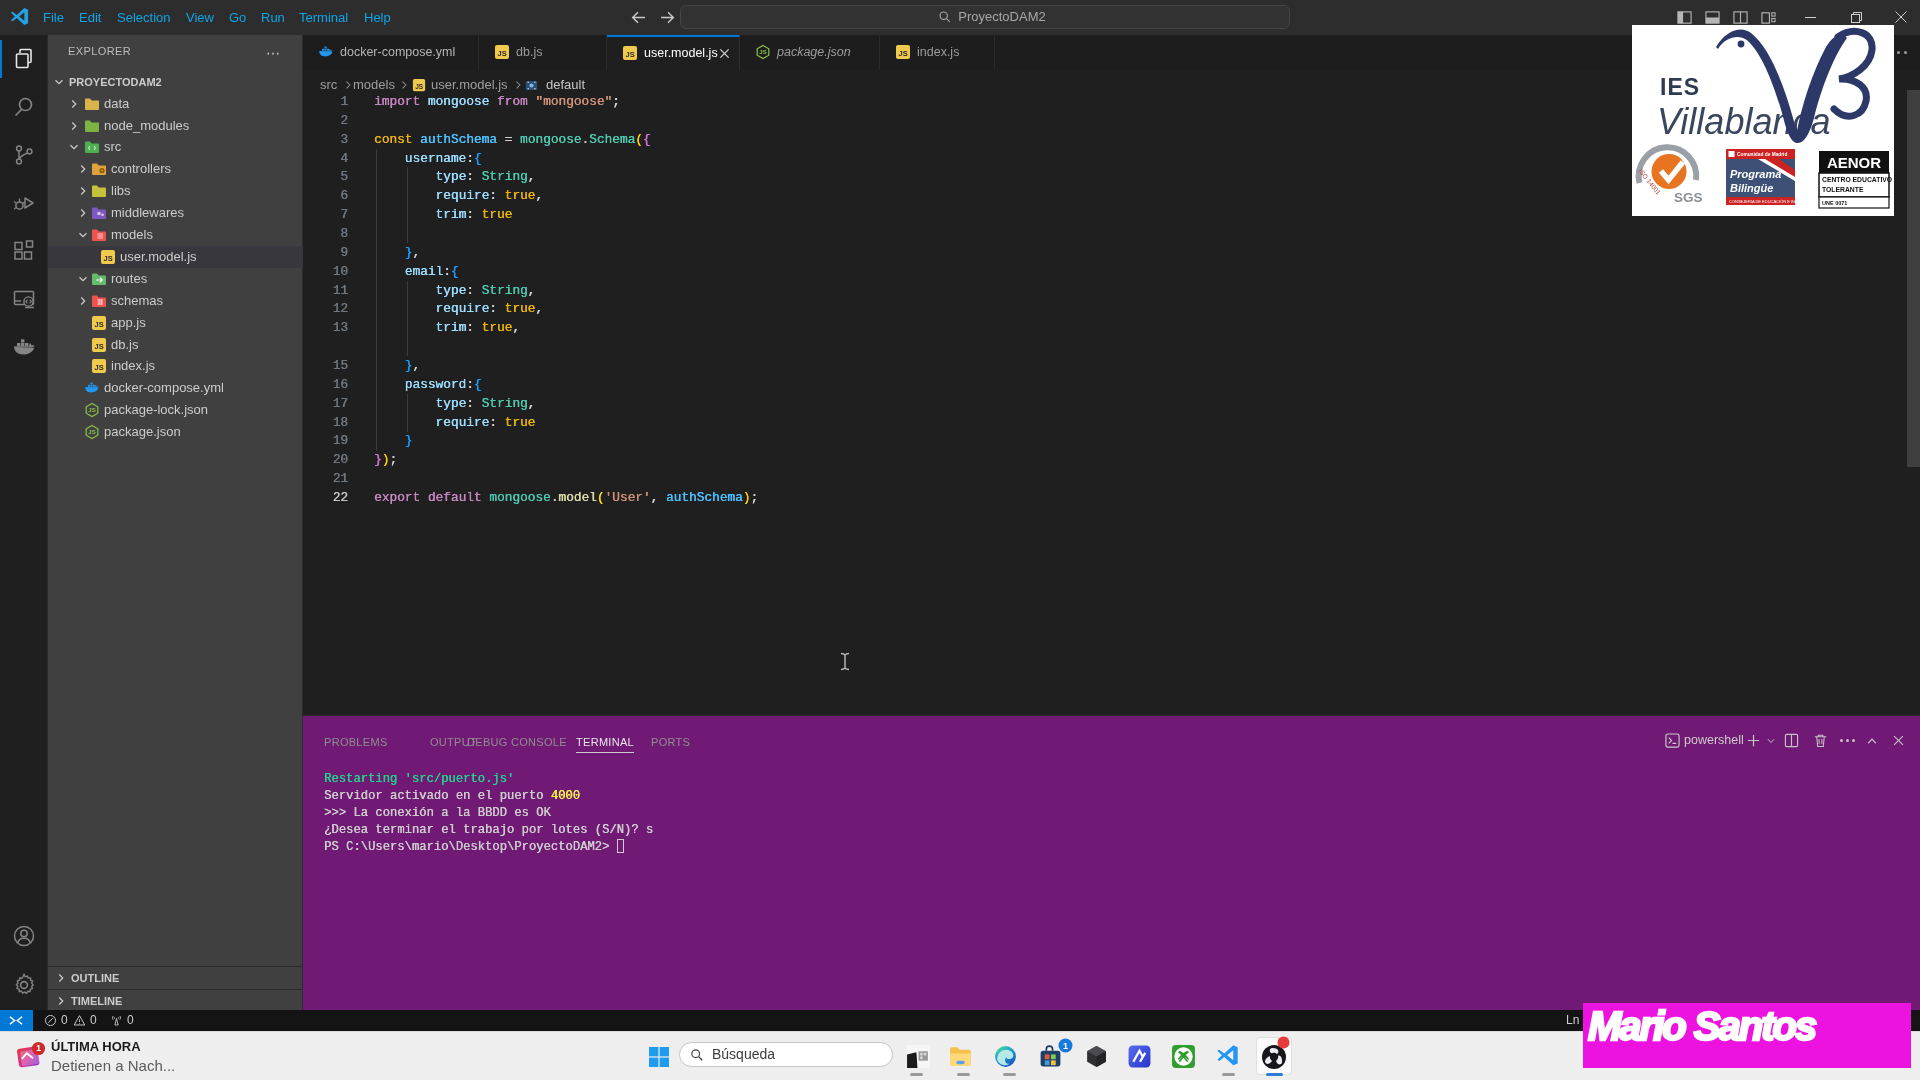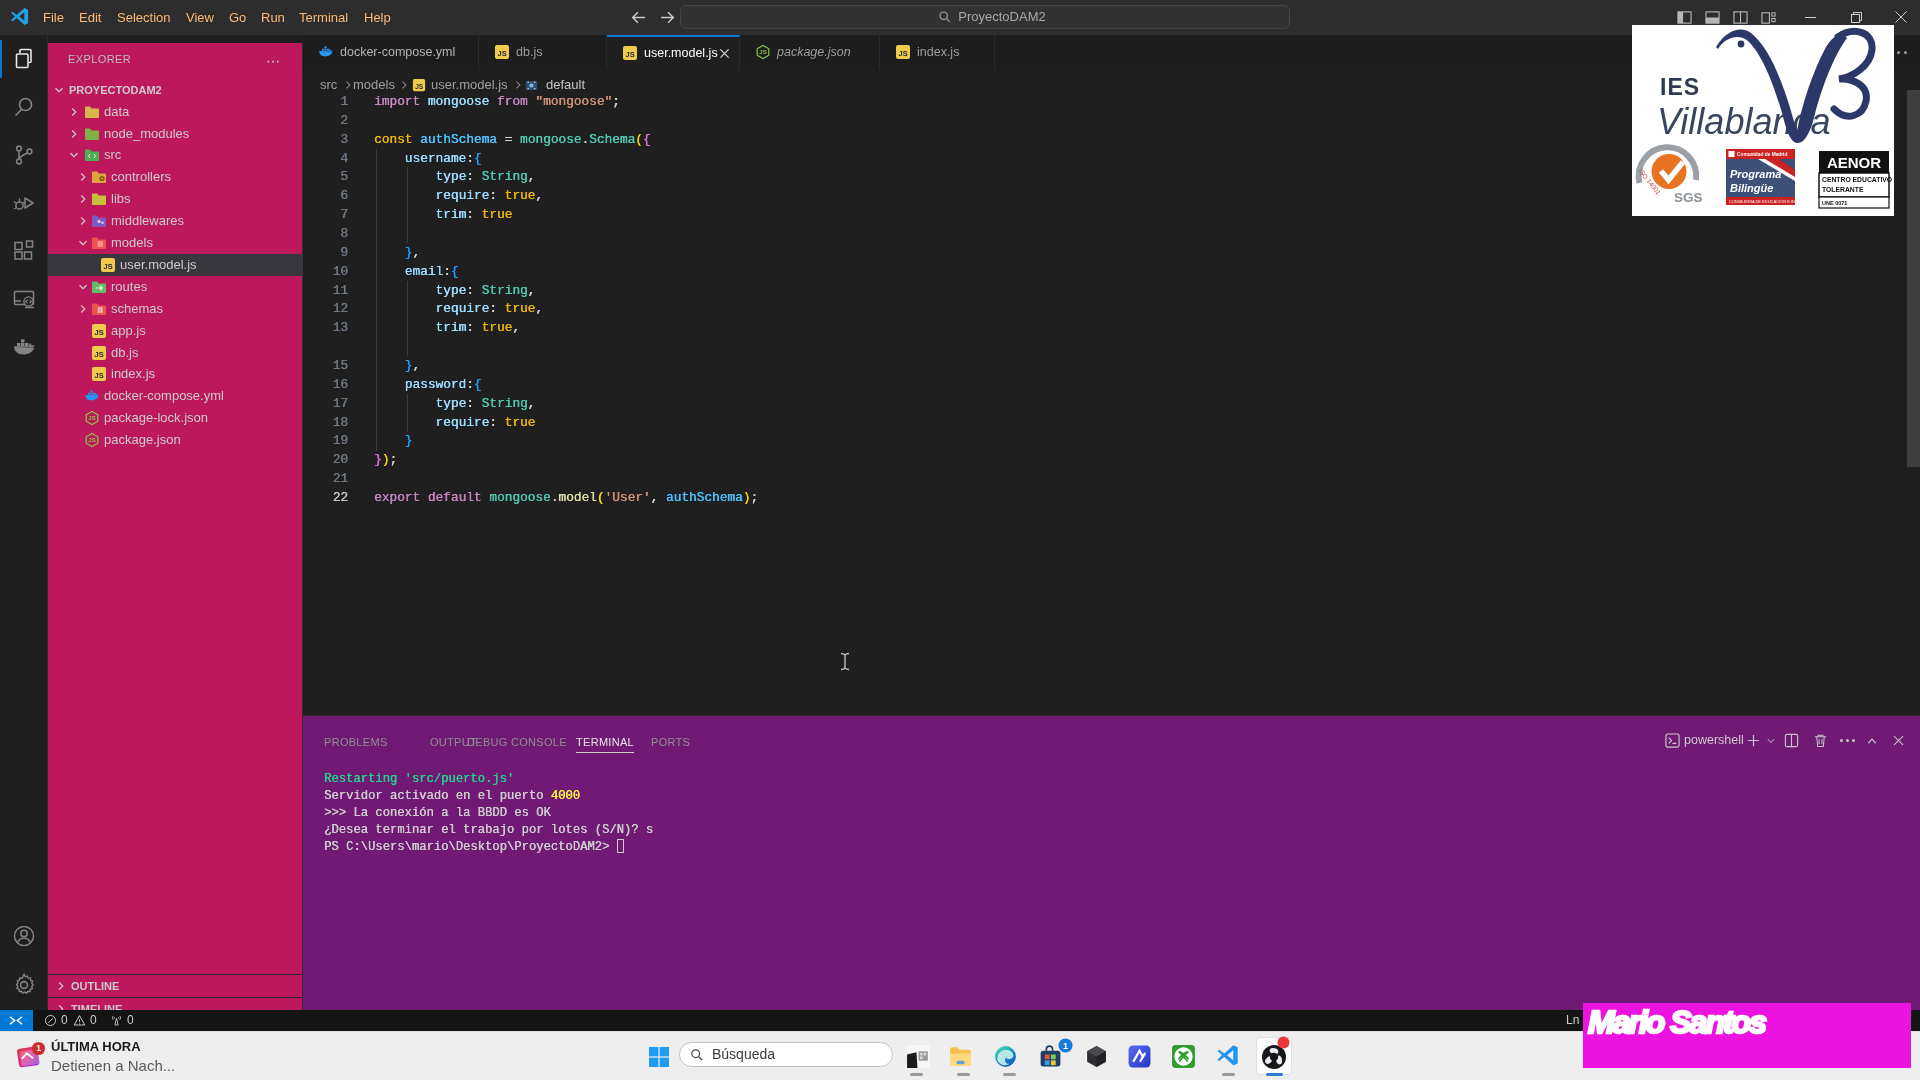--- a/index.html
+++ b/index.html
@@ -2,28 +2,28 @@
 <html><head>
 <meta charset="utf-8">
 <style>
 * { margin:0; padding:0; box-sizing:border-box; }
 html,body { width:1920px; height:1080px; overflow:hidden; background:#1f1f1f; }
 body { font-family:"Liberation Sans", sans-serif; }
 #root { position:absolute; left:0; top:0; width:1920px; height:1080px; }
 .abs { position:absolute; }
 
 #titlebar { position:absolute; left:0; top:0; width:1920px; height:35px; background:#2d2d2d; }
-.menu { position:absolute; top:0; height:35px; line-height:35px; color:#fdba74; font-size:13px; }
+.menu { position:absolute; top:0; height:35px; line-height:35px; color:#0ea5e9; font-size:13px; }
 #searchpill { position:absolute; left:680px; top:5px; width:610px; height:24px; background:#323233; border:1px solid #454545; border-radius:6px; color:#a6a6a6; font-size:13px; text-align:center; line-height:22px; text-indent:14px; }
 .winbtn { position:absolute; top:0; height:35px; line-height:35px; color:#cfcfcf; text-align:center; }
 
 #activitybar { position:absolute; left:0; top:35px; width:48px; height:975px; background:#1f1f1f; border-right:1px solid #2a2a2a; }
 .abicon { position:absolute; left:12px; width:24px; height:24px; }
 
-#sidebar { position:absolute; left:48px; top:43px; width:255px; height:975px; background:#be185d; border-right:1px solid #2b2b2b; }
+#sidebar { position:absolute; left:48px; top:35px; width:255px; height:975px; background:#404040; border-right:1px solid #2b2b2b; }
 #sbhead { position:absolute; left:20px; top:10px; color:#bbbbbb; font-size:11px; letter-spacing:0.4px; }
 .trow { position:absolute; left:0; width:255px; height:22px; color:#cccccc; font-size:13px; line-height:22px; }
 .trow .chev { position:absolute; top:4px; width:14px; height:14px; }
 .trow .ficon { position:absolute; top:3px; width:16px; height:16px; }
 .trow .lbl { position:absolute; top:0; white-space:nowrap; }
 .chevsvg { stroke:#cccccc; stroke-width:1.4; fill:none; }
 
 #tabbar { position:absolute; left:303px; top:35px; width:1617px; height:35px; background:#1d1d1d; }
 .tab { position:absolute; top:0; height:35px; background:#1d1d1d; border-right:1px solid #2b2b2b; color:#9d9d9d; font-size:12.5px; }
 .tab .ticon { position:absolute; left:15px; top:9px; width:16px; height:16px; }
@@ -624,15 +624,15 @@
         <text x="222" y="143" font-size="15" font-weight="bold" fill="#ffffff" text-anchor="middle" font-family="Liberation Sans">AENOR</text>
         <rect x="187" y="148" width="70" height="24" fill="#ffffff" stroke="#111111" stroke-width="1.5"></rect>
         <text x="190" y="157" font-size="6.8" font-weight="bold" fill="#111111" font-family="Liberation Sans">CENTRO EDUCATIVO</text>
         <text x="190" y="166.5" font-size="6.8" font-weight="bold" fill="#111111" font-family="Liberation Sans">TOLERANTE</text>
         <rect x="187" y="172" width="70" height="11" fill="#ffffff" stroke="#111111" stroke-width="1.2"></rect>
         <text x="190" y="179.5" font-size="5.5" font-weight="bold" fill="#111111" font-family="Liberation Sans">UNE 0071</text>
       </g>
     </svg>
   </div>
   <div id="watermark">
-    <span class="abs" style="left:5px;top:1px;color:#ffffff;font-size:32px;font-weight:bold;font-style:italic;font-family:'Liberation Sans',sans-serif;white-space:nowrap;letter-spacing:-2px;-webkit-text-stroke:2.5px #ffffff;">Mario Santos</span>
+    <span class="abs" style="left:5px;top:1px;color:#ffffff;font-size:40px;font-weight:bold;font-style:italic;font-family:'Liberation Sans',sans-serif;white-space:nowrap;letter-spacing:-2px;-webkit-text-stroke:2.5px #ffffff;">Mario Santos</span>
   </div>
 </div>
 
 </body></html>

